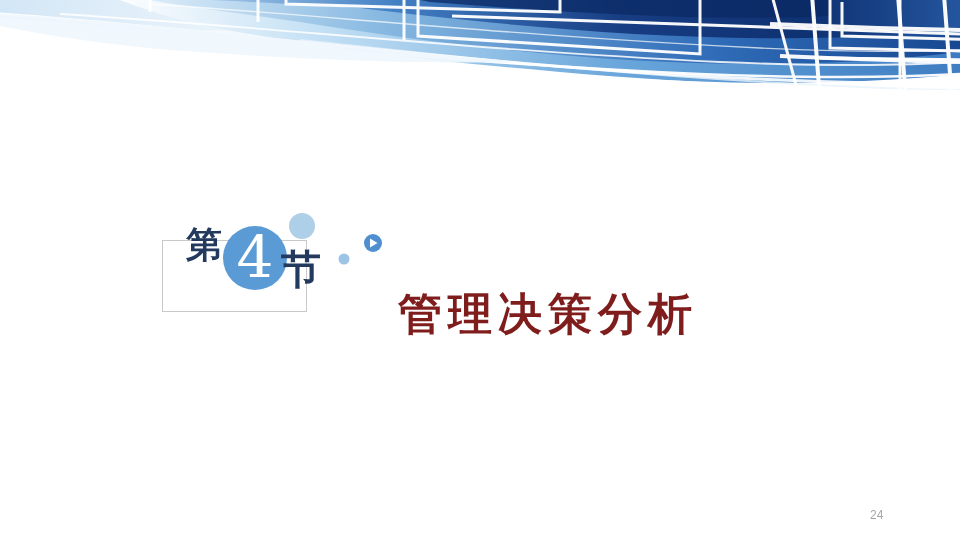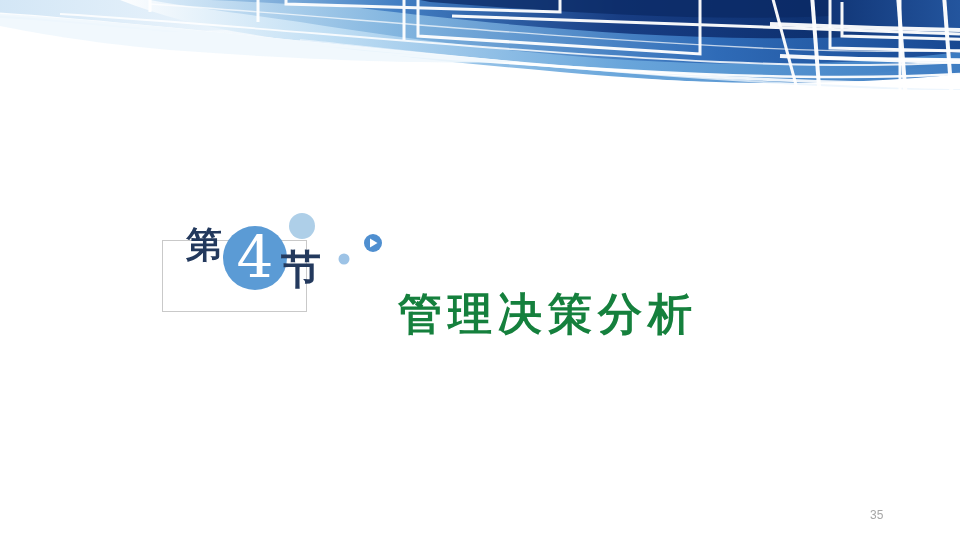--- a/index.html
+++ b/index.html
@@ -55,21 +55,21 @@
 
   
   #section-title {
     position: absolute;
     left: 398px;
     top: 292px;
     font-family: "DejaVu Serif", "Liberation Serif", serif;
     font-size: 44px;
     font-weight: 700;
     letter-spacing: 6px;
-    color: #15803d;
+    color: #7f1d1d;
     white-space: nowrap;
     line-height: 1;
   }
 
   
   #page-number {
     position: absolute;
     left: 870px;
     top: 508px;
     font-family: "Liberation Sans", sans-serif;
@@ -195,15 +195,15 @@
       <text x="36" y="62" font-family="DejaVu Serif, Liberation Serif, serif" font-size="36" font-weight="700" fill="#23395d">第</text>
 
       <text x="105" y="82" text-anchor="middle" font-family="DejaVu Serif, Liberation Serif, serif" font-size="58" font-weight="400" fill="#ffffff">4</text>
 
       <text x="131" y="88" font-family="DejaVu Serif, Liberation Serif, serif" font-size="40" font-weight="700" fill="#23395d">节</text>
     </svg>
   </div>
 
   <div id="section-title">管理决策分析</div>
 
-  <div id="page-number">35</div>
+  <div id="page-number">24</div>
 
 </div>
 
 </body></html>

